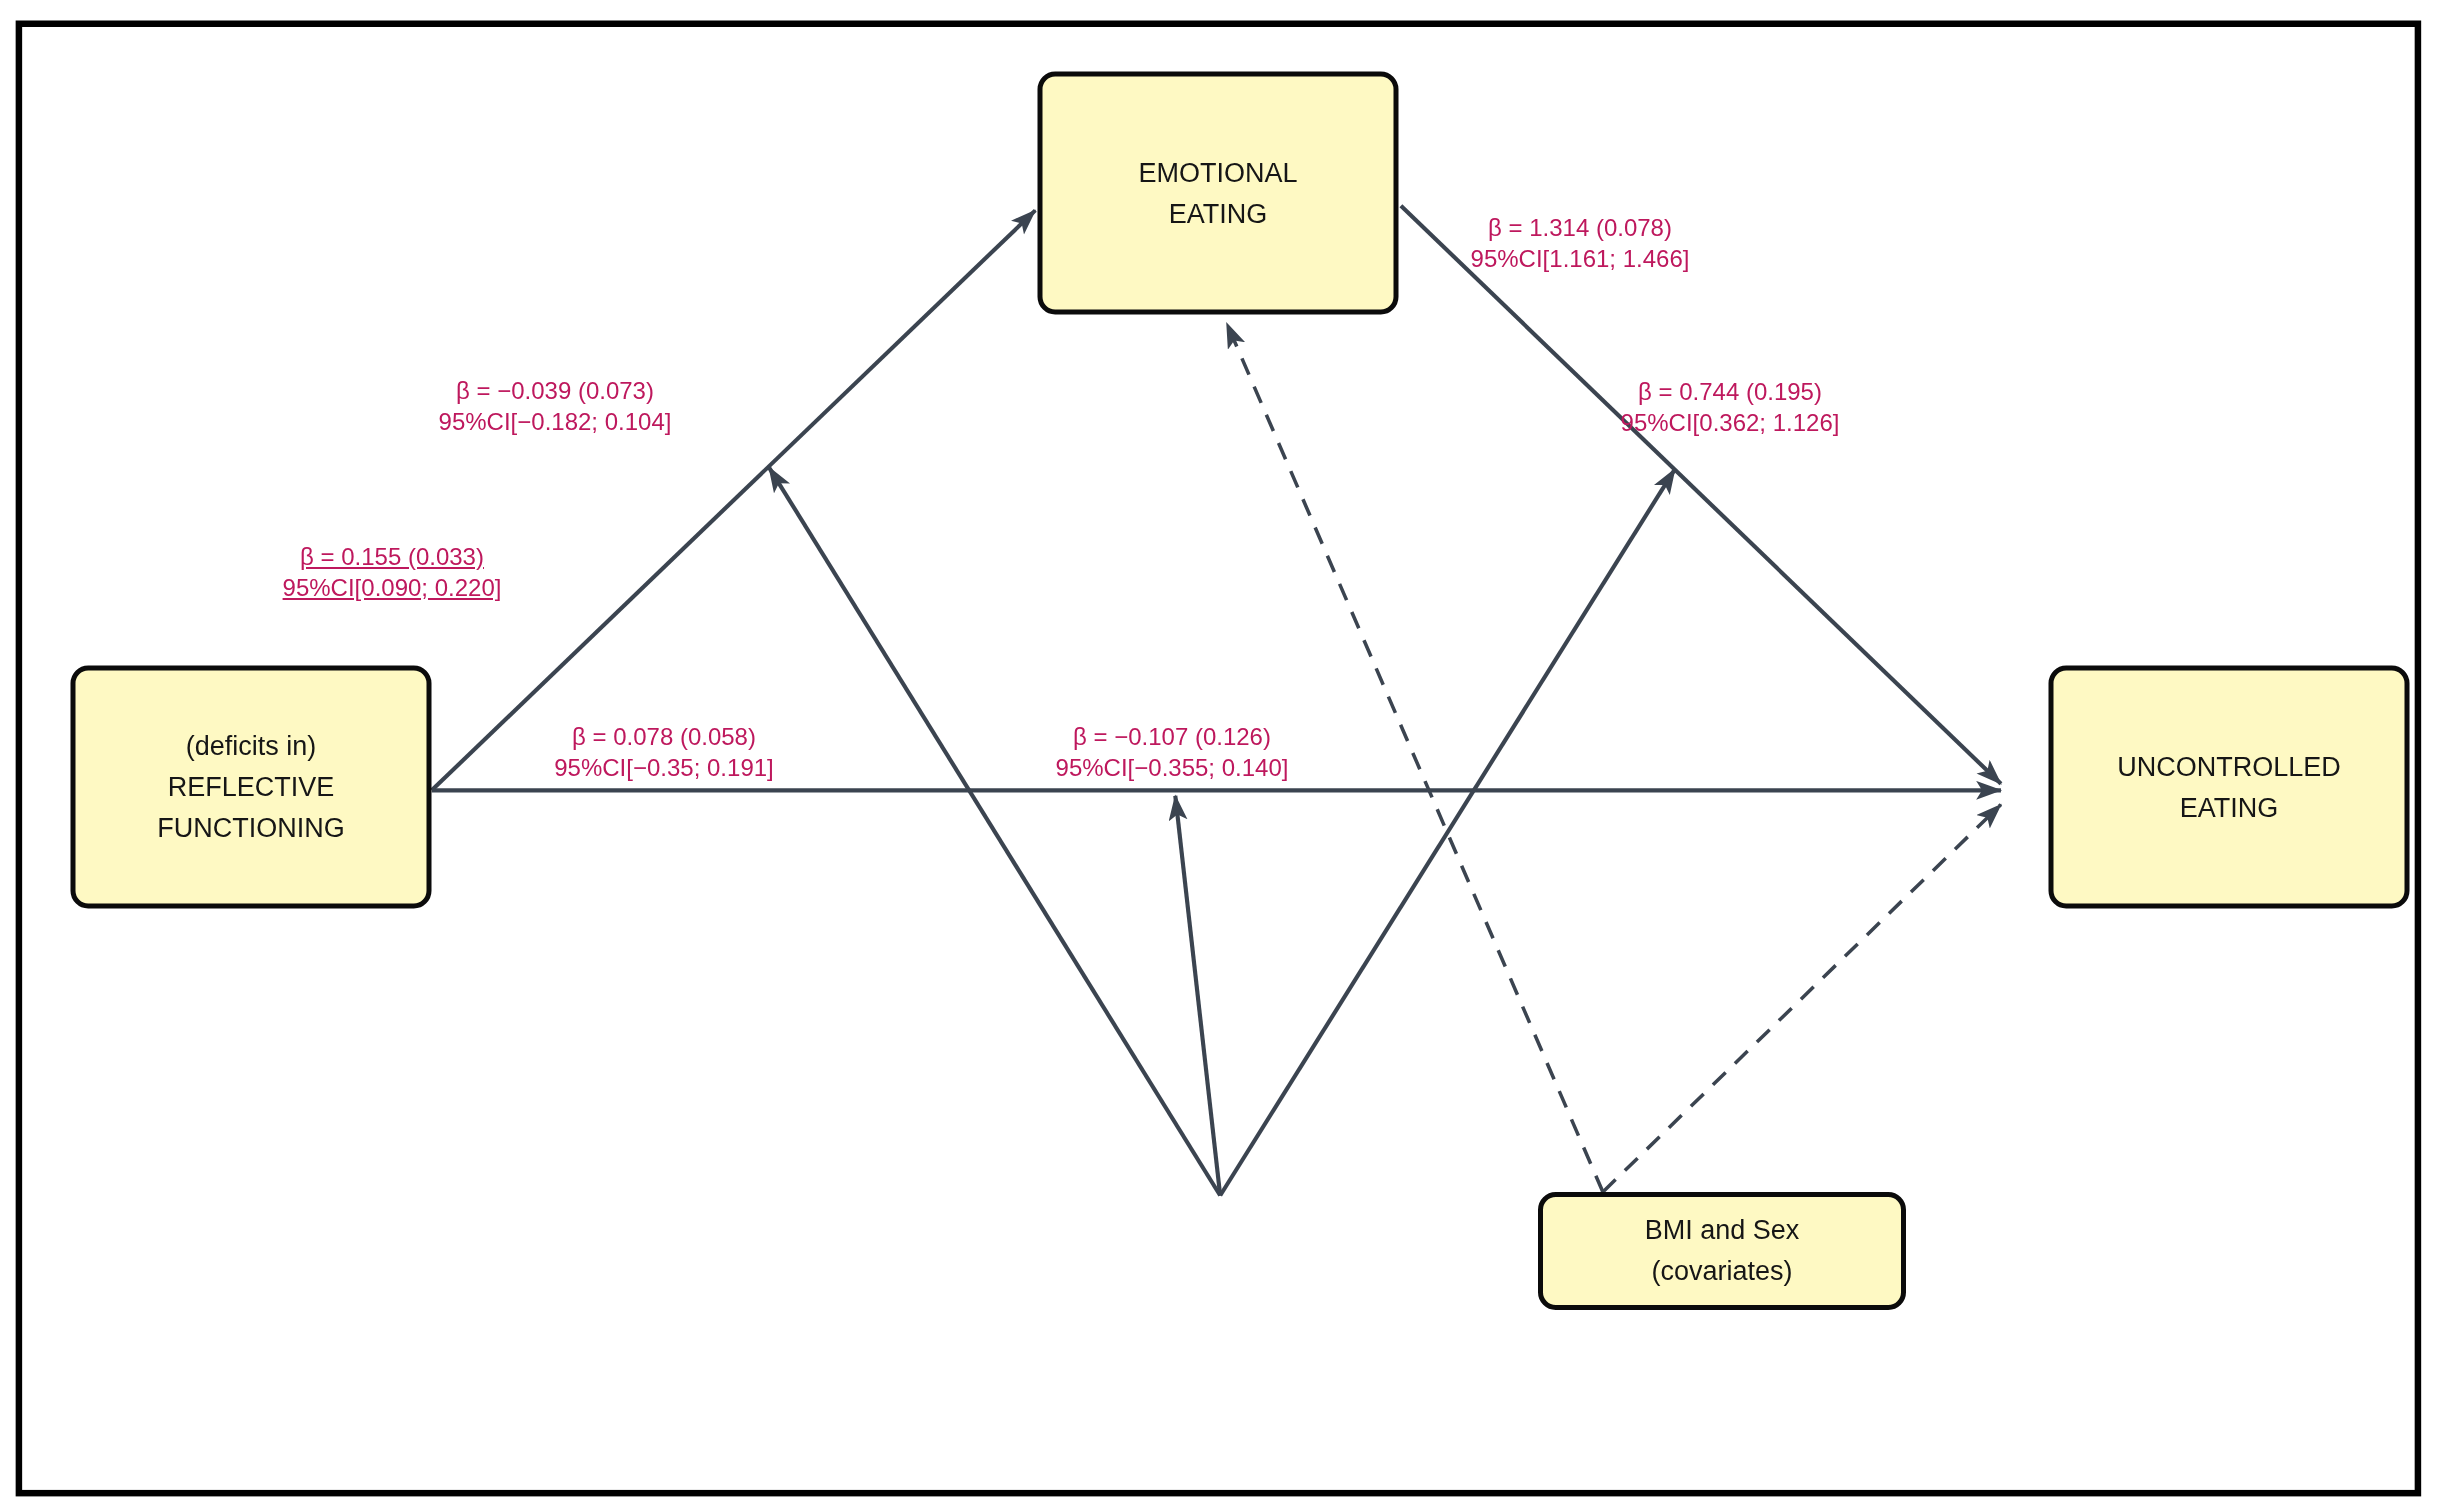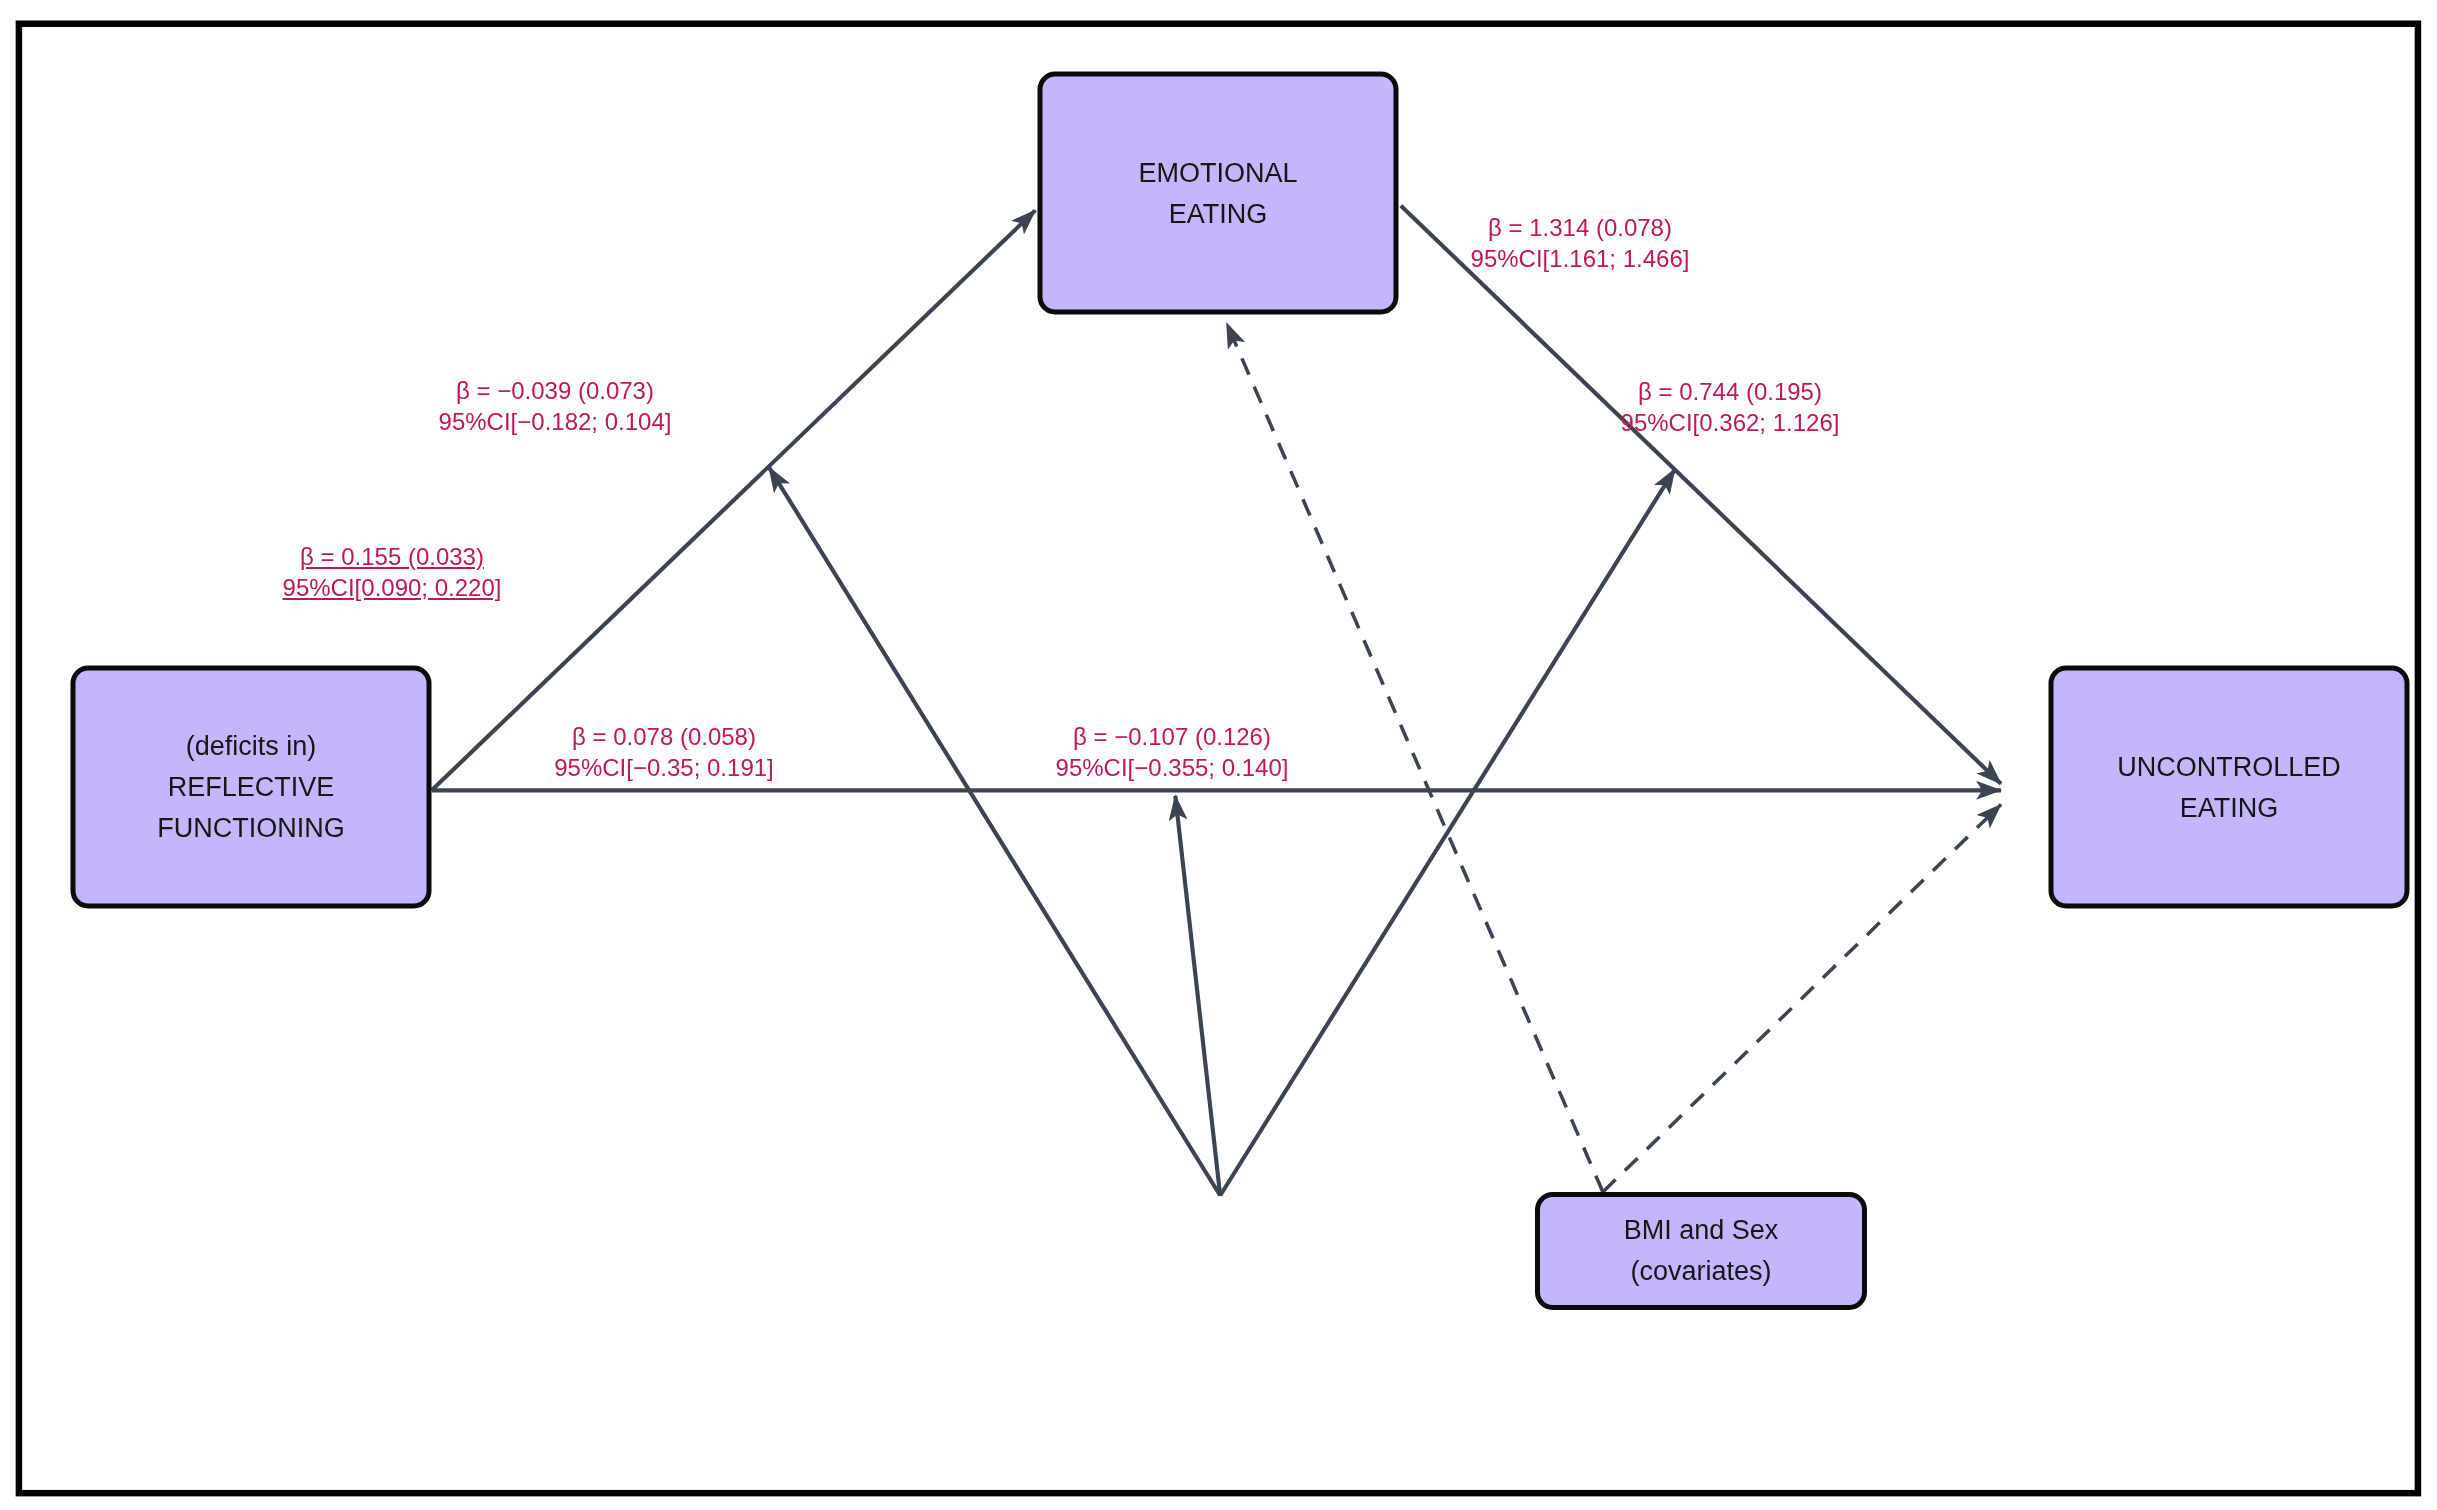--- a/index.html
+++ b/index.html
@@ -9,31 +9,31 @@
     background:#ffffff;
     font-family:"Liberation Sans", sans-serif;
     overflow:hidden;
   }
   .canvas svg{position:absolute;left:0;top:0;}
   .node{
     position:absolute;
     transform:translate(-50%,-50%);
     display:flex;align-items:center;justify-content:center;
     text-align:center;
-    background:#c4b5fd;
+    background:#fef9c3;
     border:5.9px solid #0b0b0b;
     border-radius:17.7px;
     color:#161616;
     font-size:27px;line-height:41px;
     white-space:pre-line;
     box-sizing:border-box;
     z-index:2;
   }
   .node.big{width:361px;height:243px;}
-  .node.small{width:332px;height:118px;}
+  .node.small{width:368px;height:118px;margin-left:21px;}
   .path-label{
     position:absolute;
     transform:translate(-50%,-50%);
     text-align:center;
     color:#be185d;
     font-size:24px;line-height:31px;
     white-space:pre-line;
     z-index:3;
   }
 </style>

